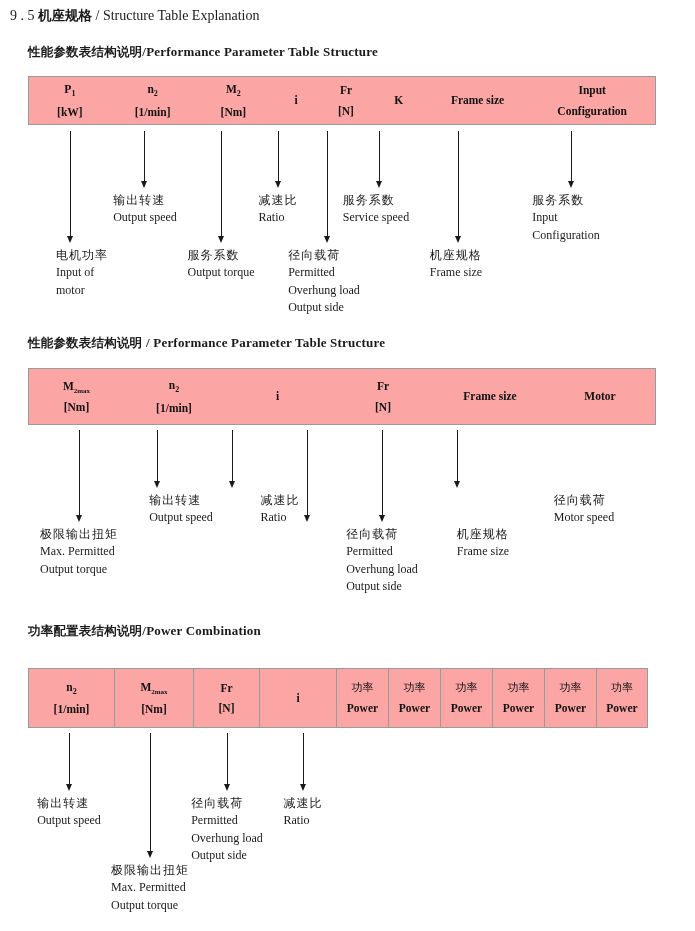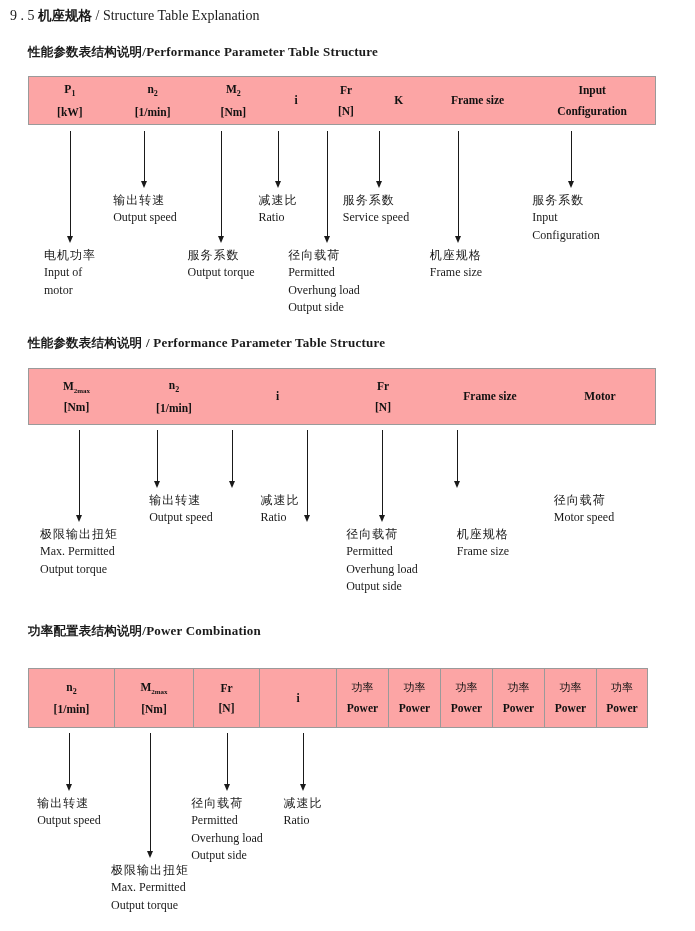--- a/index.html
+++ b/index.html
@@ -193,21 +193,21 @@
 </div>
 <div class="arrow" style="left:455px; top:131px; width:7px; height:112px;">
   <div class="shaft" style="height:105px;"></div>
     <div class="head" style="top:105px;"></div>
 </div>
 <div class="arrow" style="left:568px; top:131px; width:7px; height:57px;">
   <div class="shaft" style="height:50px;"></div>
     <div class="head" style="top:50px;"></div>
 </div>
 
-<div class="callout" style="left:70px; top:247px;">
+<div class="callout" style="left:82px; top:247px;">
   <span class="cn">电机功率</span>
   <span class="en">Input of</span>
   <span class="en">motor</span>
 </div>
 <div class="callout" style="left:145px; top:192px;">
   <span class="cn">输出转速</span>
   <span class="en">Output speed</span>
 </div>
 <div class="callout" style="left:221px; top:247px;">
   <span class="cn">服务系数</span>

